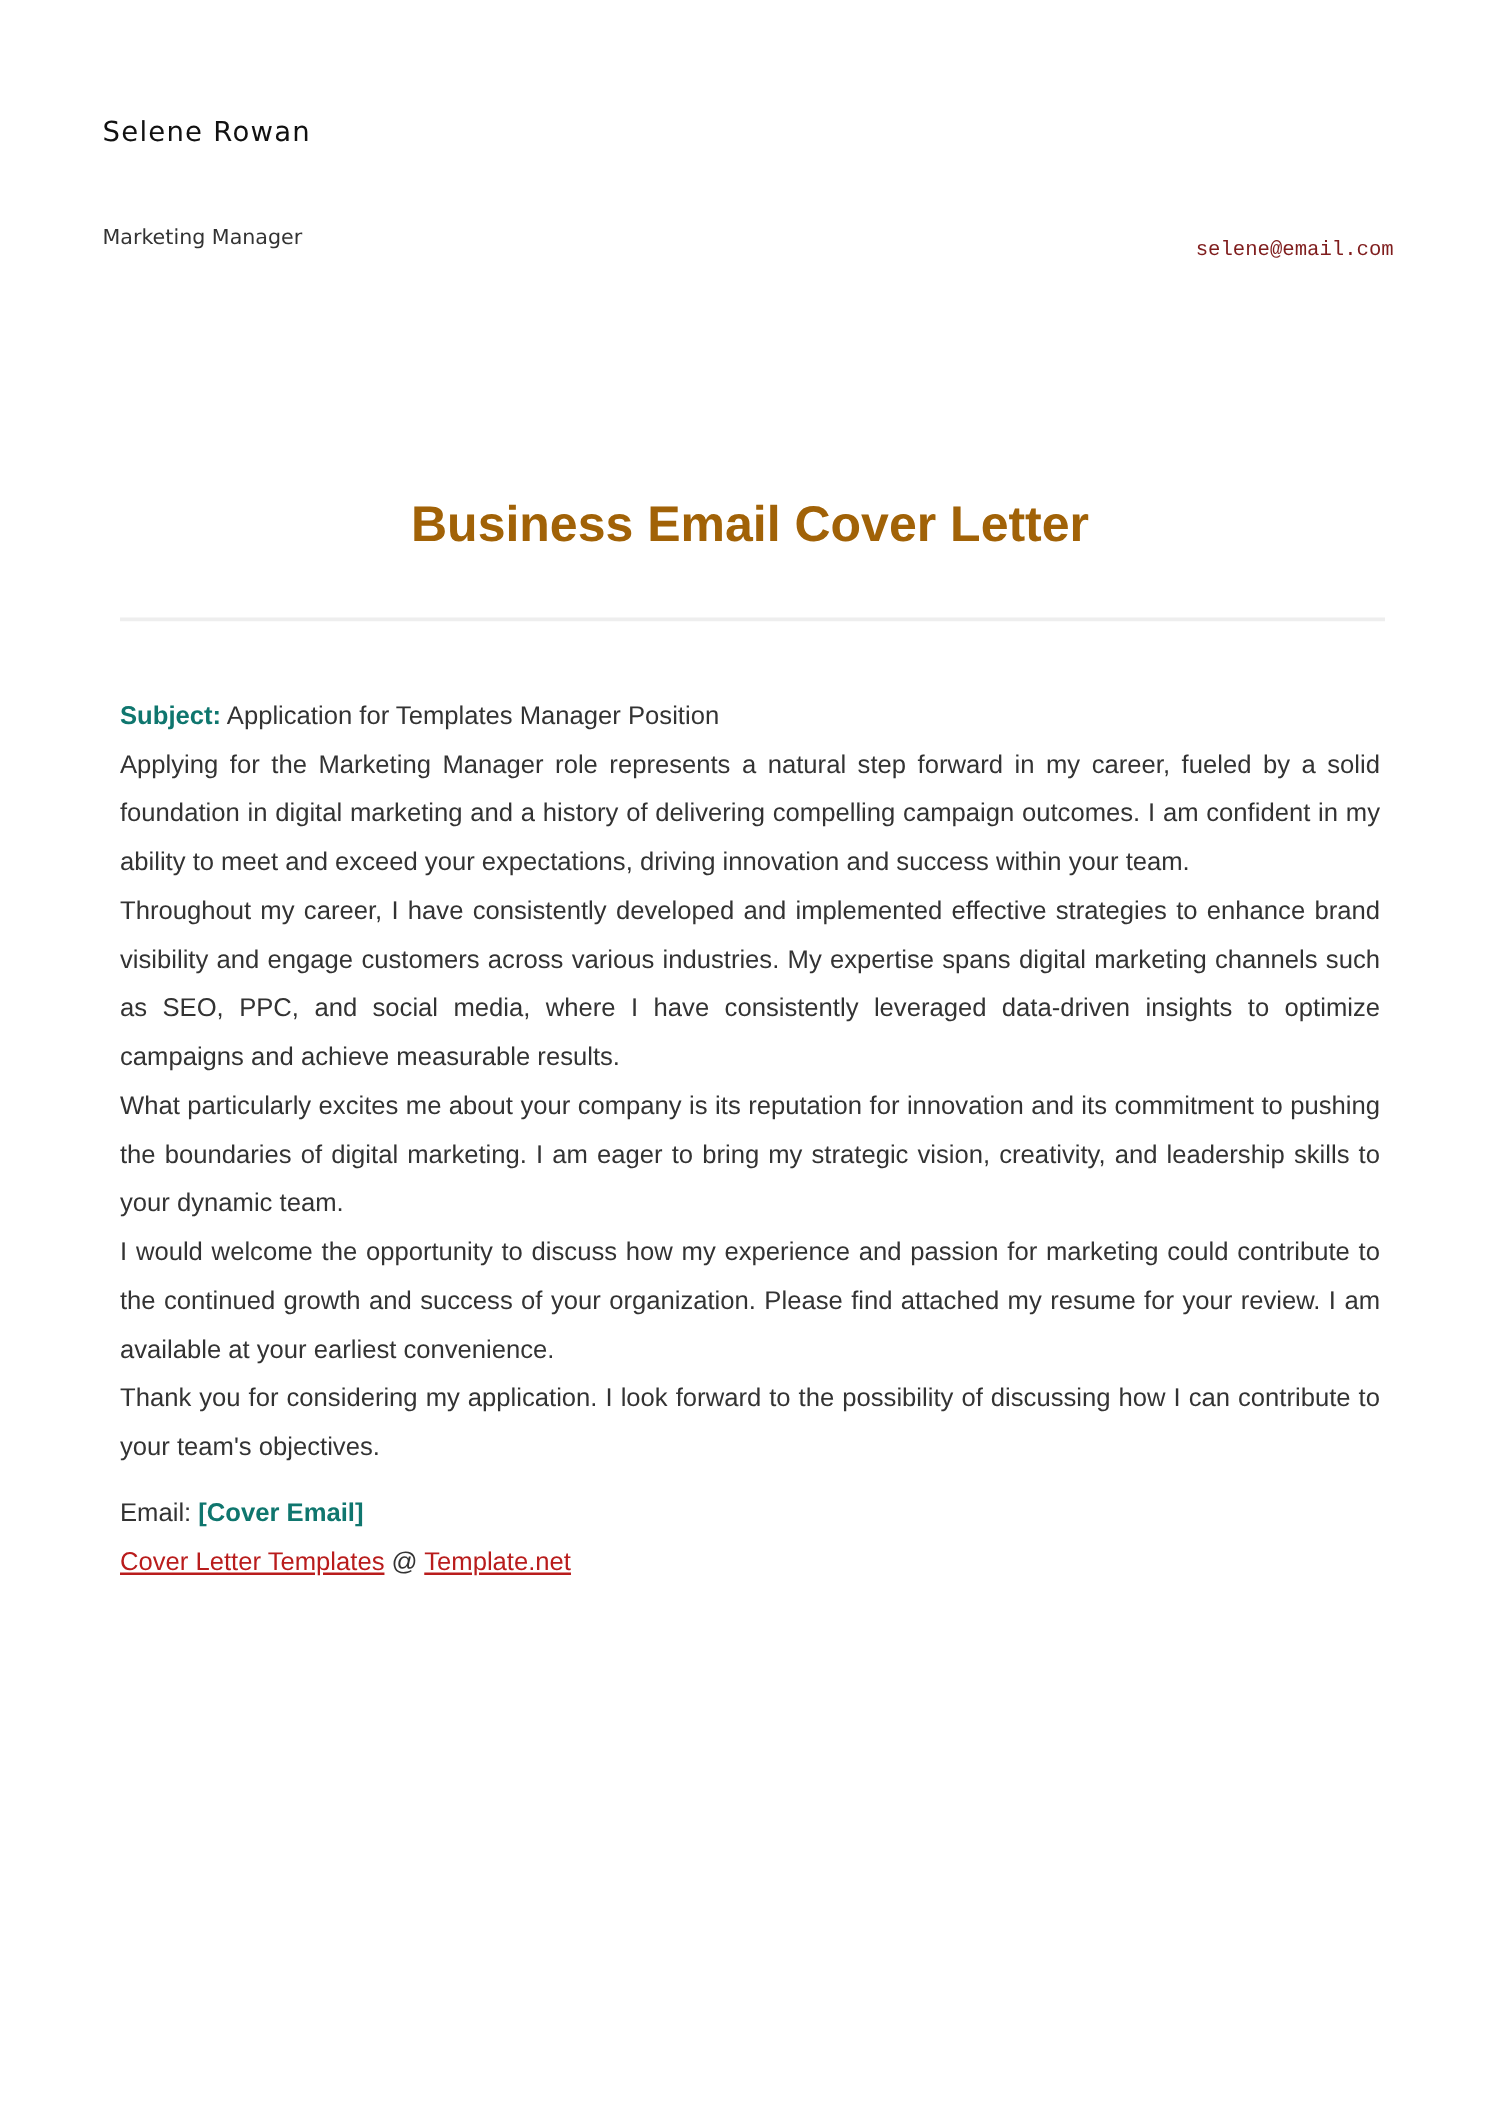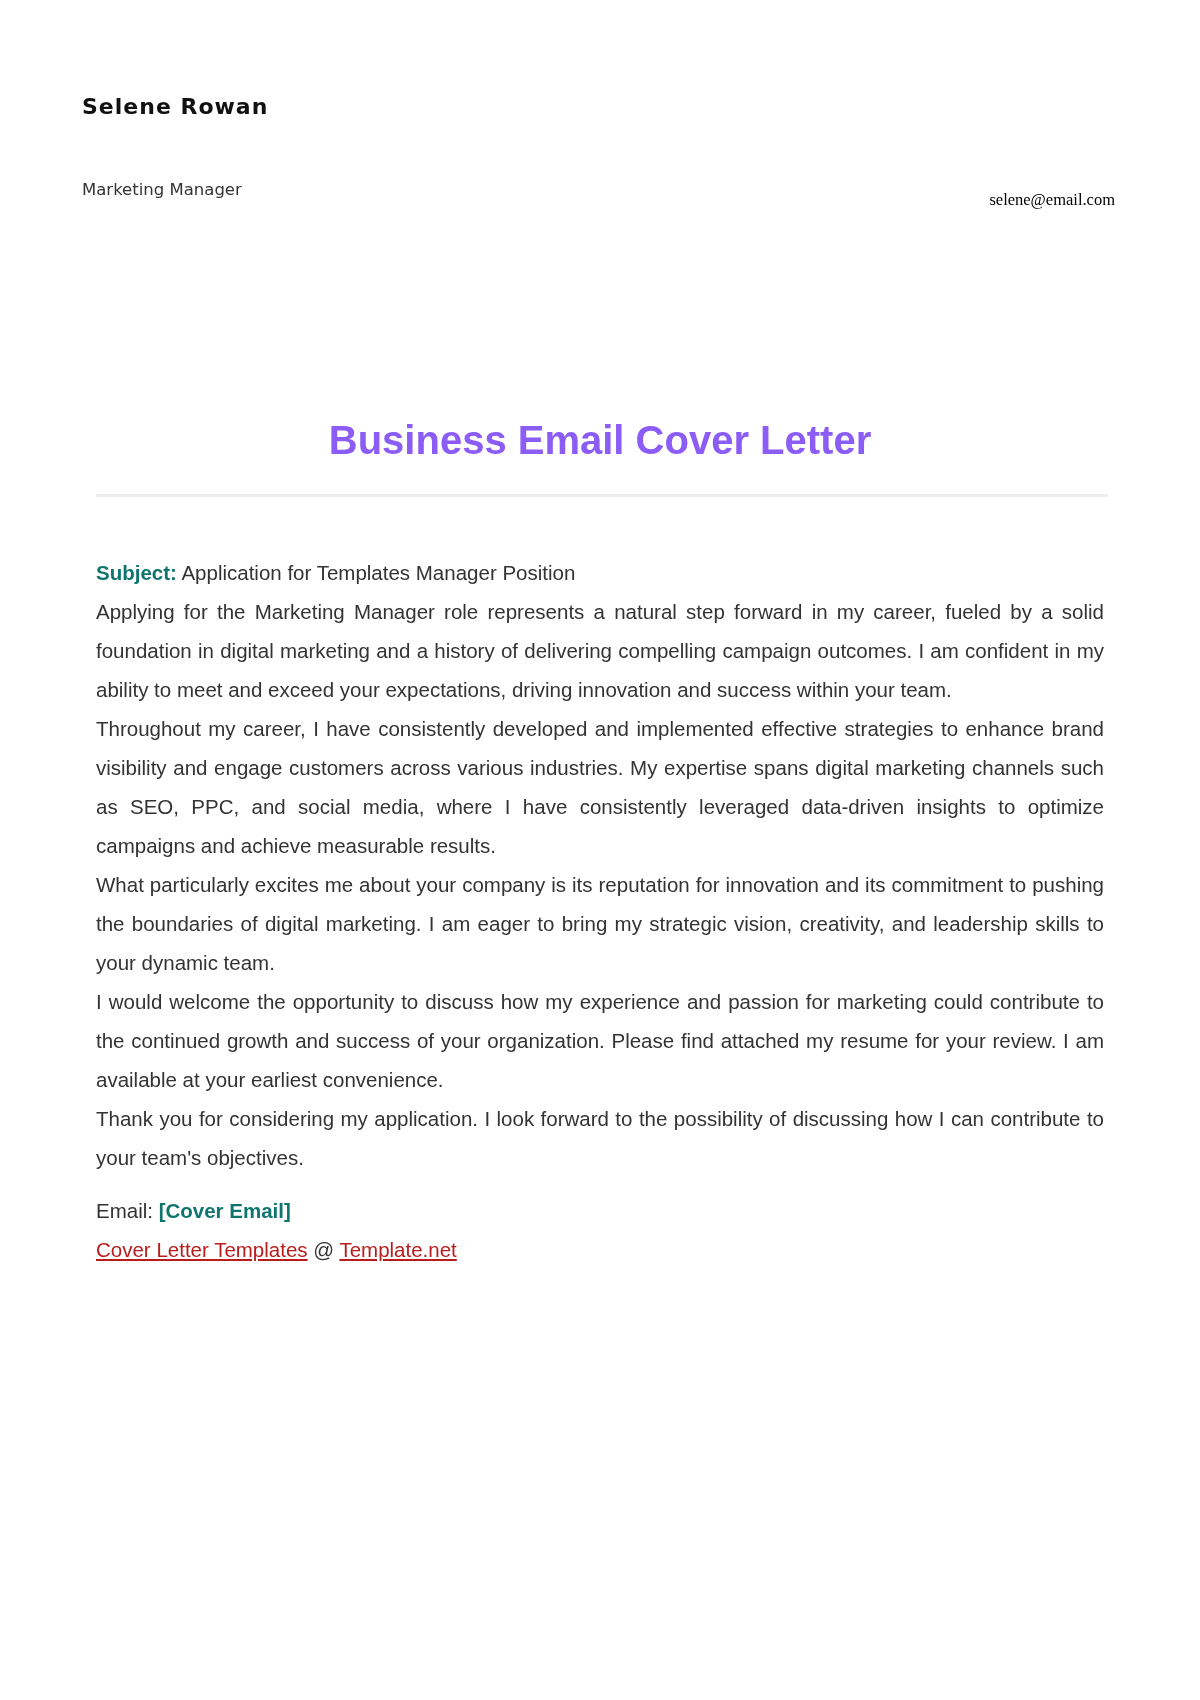--- a/index.html
+++ b/index.html
@@ -1,20 +1,20 @@
 <!DOCTYPE html>
 <html><head>
   <meta charset="utf-8">
   <style>
     html, body { margin: 0; padding: 0; background: #ffffff; }
     body { width: 1200px; height: 1700px; position: relative; overflow: hidden; color: #222; }
-    .header-name { position: absolute; left: 82px; top: 94px; font-family: "DejaVu Sans", sans-serif; font-weight: bold; font-size: 22px; letter-spacing: 1px; color: #111; text-align: right; }
+    .header-name { position: absolute; left: 82px; top: 94px; font-family: "DejaVu Sans", sans-serif; font-weight: normal; font-size: 22px; letter-spacing: 1px; color: #111; text-align: right; }
     .header-role { position: absolute; left: 82px; top: 180px; font-family: "DejaVu Sans", sans-serif; font-size: 16.5px; color: #333; }
-    .header-email { position: absolute; right: 85px; top: 190px; font-family: Liberation Serif, serif; font-size: 16.5px; color: #000000; }
-    .title { position: absolute; left: 0; width: 1200px; top: 398px; text-align: center; font-family: "Liberation Sans", sans-serif; font-weight: bold; font-size: 40px; color: #8b5cf6; margin-top: 20px; }
+    .header-email { position: absolute; right: 85px; top: 190px; font-family: Liberation Mono, monospace; font-size: 16.5px; color: #7f1d1d; }
+    .title { position: absolute; left: 0; width: 1200px; top: 398px; text-align: center; font-family: "Liberation Sans", sans-serif; font-weight: bold; font-size: 40px; color: #a16207; }
     .divider { position: absolute; left: 96px; width: 1012px; top: 494px; height: 3px; background: #eeeeee; }
     .body { position: absolute; left: 96px; width: 1008px; top: 553px; font-family: "Liberation Sans", sans-serif; font-size: 20.5px; color: #333; line-height: 39px; }
     .body p { margin: 0; text-align: justify; }
     .body b { color: #0f766e; }
     .sig { font-weight: bold; color: #222; }
     .email-line { margin-top: 14px !important; }
     .footer { text-align: center; margin-top: 0; }
     .footer a { color: #b91c1c; text-decoration: underline; }
   </style>
 </head>

